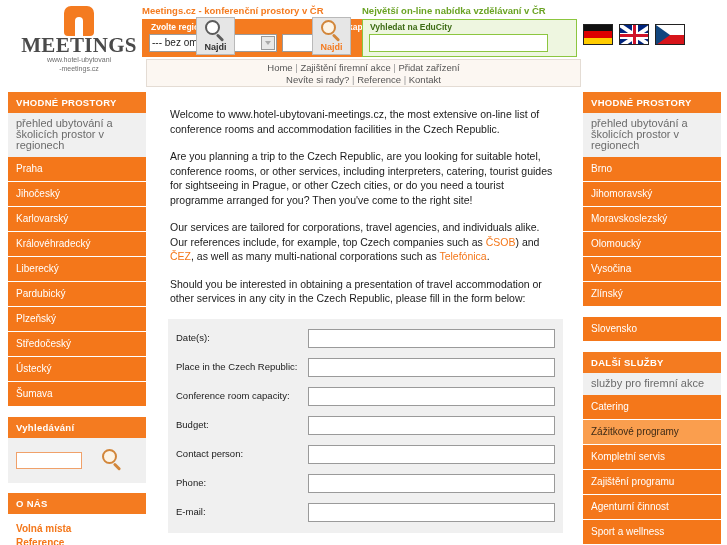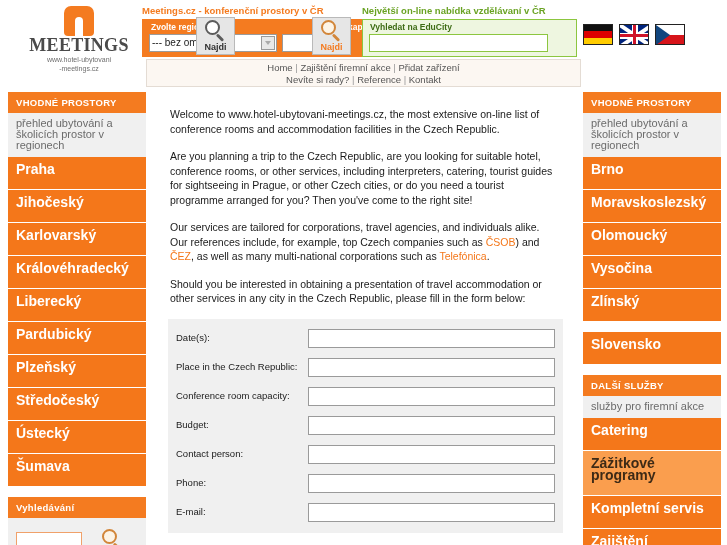--- a/index.html
+++ b/index.html
@@ -41,21 +41,21 @@
   }
   #logo-mark .notch {
     position: absolute; left: 11px; top: 11px;
     width: 8px; height: 19px;
     background: #ffffff;
     border-radius: 4px 4px 0 0;
   }
   #logo-word {
     font-family: "Liberation Serif", serif;
     font-weight: bold;
-    font-size: 18px;
+    font-size: 21px;
     letter-spacing: 0.3px;
     color: #4a4a4a;
     line-height: 17px;
   }
   #logo-url {
     font-size: 7px;
     color: #6e6e6e;
     line-height: 8.5px;
     margin-top: 2px;
   }
@@ -249,23 +249,23 @@
   .panel-sub {
     background: #f0f0f0;
     color: #6b6b6b;
     font-size: 11px;
     line-height: 11px;
     padding: 5px 0 6px 8px;
   }
   .nav-item {
     background: #f4771a;
     color: #ffffff;
-    font-size: 14px;
-    font-weight: bold;
-    padding: 6px 8px 14px 8px;
+    font-size: 10px;
+    font-weight: normal;
+    padding: 6px 8px 6px 8px;
     line-height: 12px;
     border-bottom: 1px solid #ffffff;
   }
   .nav-item.hl  { background: #fa9e4e; color: #3d2a16; }
   .panel-plain {
     background: #f0f0f0;
     padding: 9px 8px 10px 8px;
   }
   .panel-white {
     background: #ffffff;
@@ -461,20 +461,21 @@
       </div>
     </div>
   </div>
 
   <div class="col" id="col-right">
 
     <div class="panel">
       <div class="panel-head">VHODNÉ PROSTORY</div>
       <div class="panel-sub">přehled ubytování a školicích prostor v regionech</div>
       <div class="nav-item">Brno</div>
+      <div class="nav-item">Jihomoravský</div>
       <div class="nav-item">Moravskoslezský</div>
       <div class="nav-item">Olomoucký</div>
       <div class="nav-item">Vysočina</div>
       <div class="nav-item">Zlínský</div>
     </div>
 
     <div class="panel">
       <div class="nav-item">Slovensko</div>
     </div>
 

